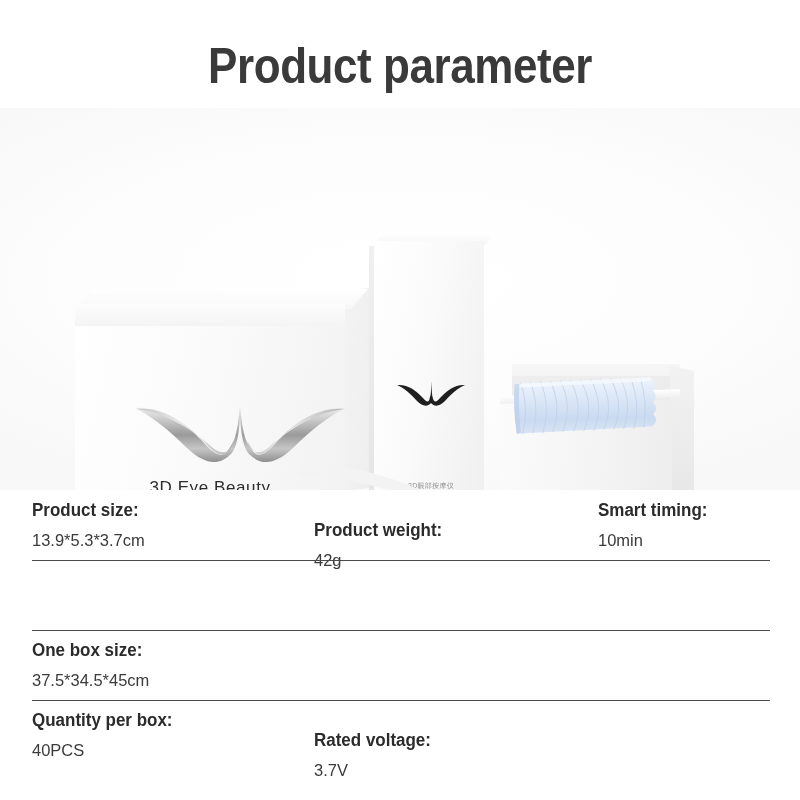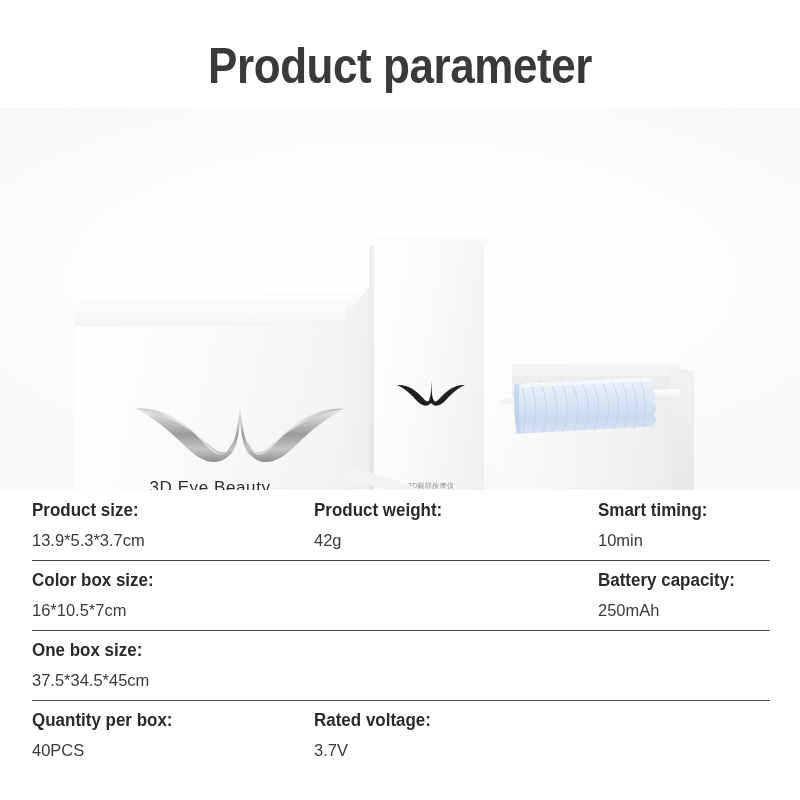--- a/index.html
+++ b/index.html
@@ -143,21 +143,21 @@
     position:absolute;
     left:32px; right:30px; top:0;
     height:1px;
     background:#4a4a4a;
   }
   .cell{
     position:absolute;
     top:8px;
   }
   .cell.c1{ left:32px; }
-  .cell.c2{ left:314px; }
+  .cell.c2{ left:314px;margin-top:20px; }
   .cell.c3{ left:598px; }
   .cell-label{
     font-size:17.5px;
     font-weight:700;
     color:#2b2b2b;
     line-height:24px;
     white-space:nowrap;
     transform:scaleX(0.97);
     transform-origin:left center;
   }
@@ -333,28 +333,20 @@
       <div class="cell-label">Product weight:</div>
       <div class="cell-value">42g</div>
     </div>
     <div class="cell c3">
       <div class="cell-label">Smart timing:</div>
       <div class="cell-value">10min</div>
     </div>
   </div>
 
   <div class="spec-row">
-    <div class="cell c1">
-      <div class="cell-label">Color box size:</div>
-      <div class="cell-value">16*10.5*7cm</div>
-    </div>
-    <div class="cell c3">
-      <div class="cell-label">Battery capacity:</div>
-      <div class="cell-value">250mAh</div>
-    </div>
   </div>
 
   <div class="spec-row">
     <div class="cell c1">
       <div class="cell-label">One box size:</div>
       <div class="cell-value">37.5*34.5*45cm</div>
     </div>
   </div>
 
   <div class="spec-row">

